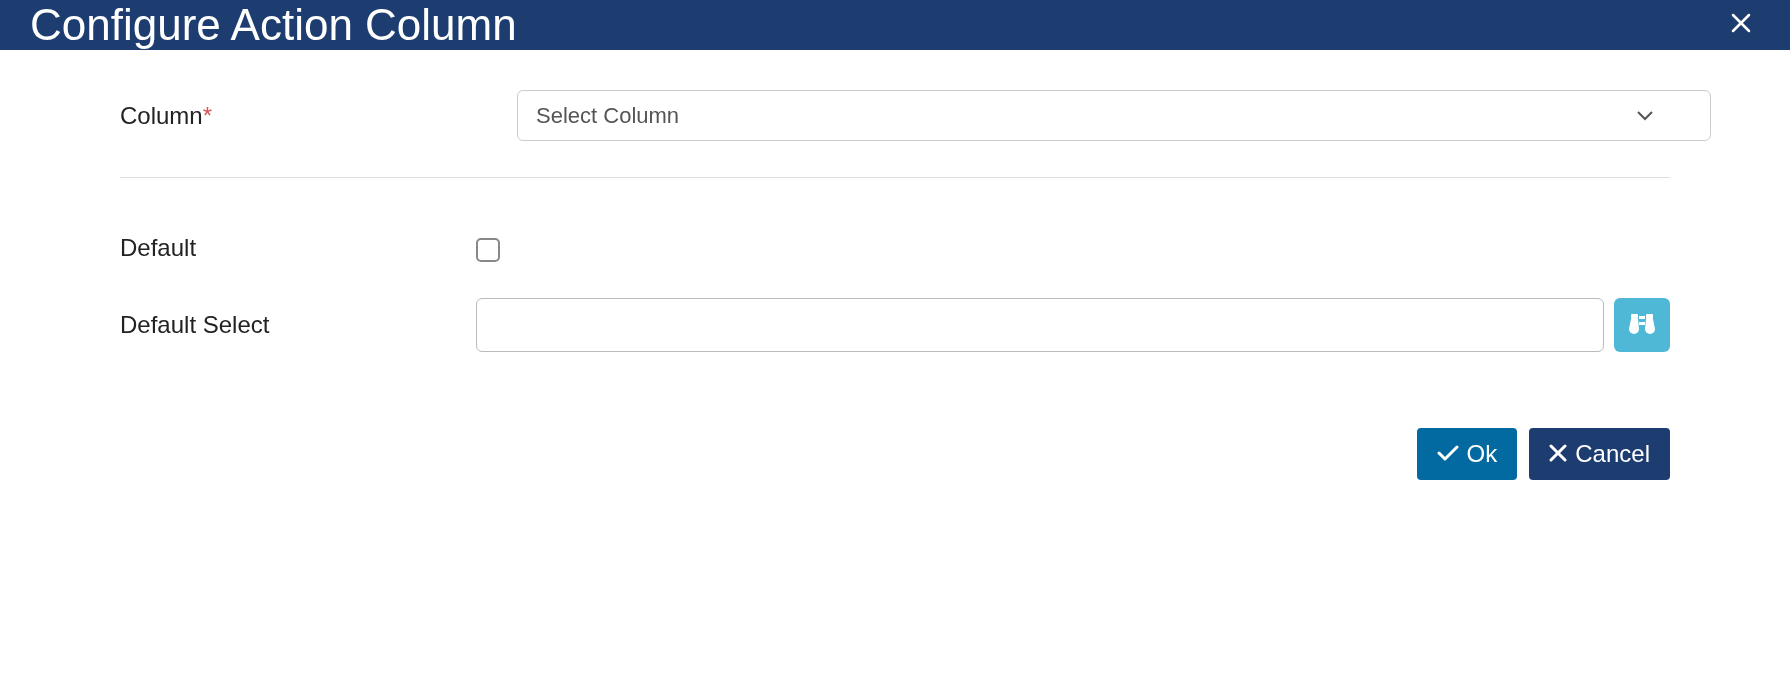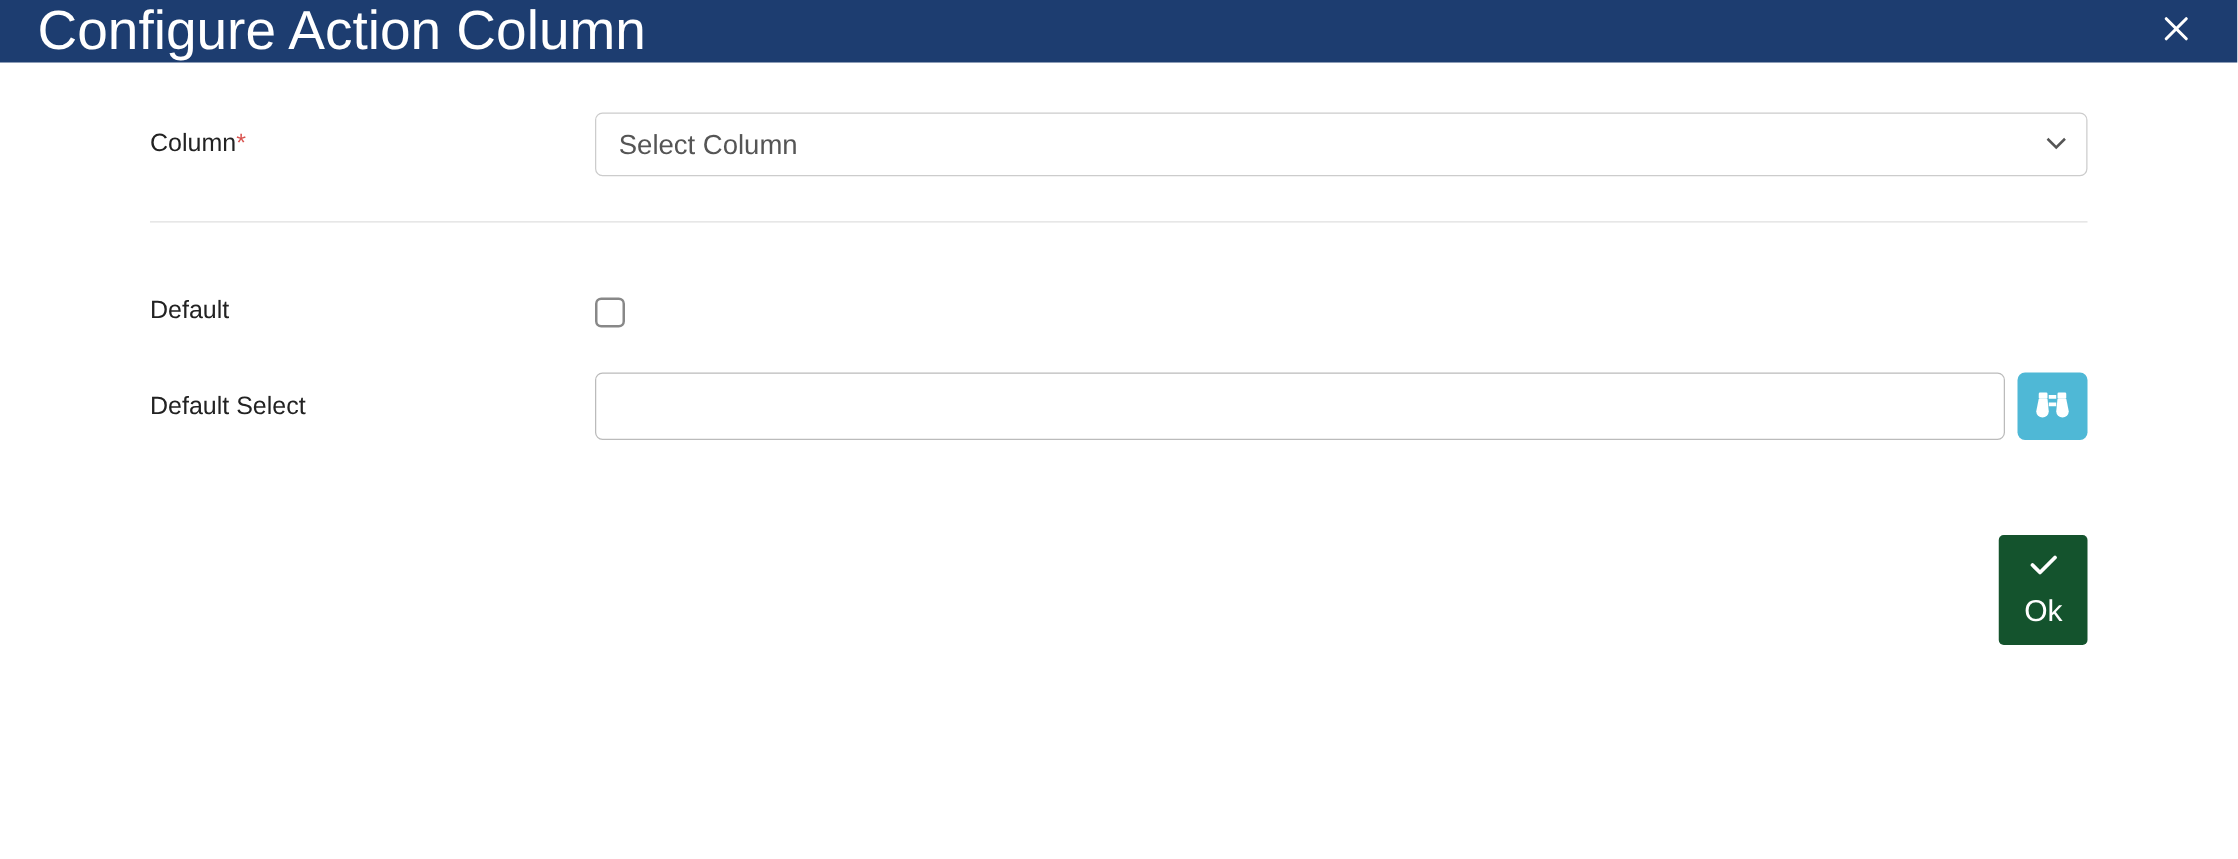--- a/index.html
+++ b/index.html
@@ -36,21 +36,21 @@
     .modal-body {
       padding: 40px 120px 20px 120px;
     }
     .form-row {
       display: flex;
       align-items: center;
       margin-bottom: 36px;
     }
     .form-label {
       width: 356px;
-      font-size: 20px;
+      font-size: 24px;
       color: #222;
       flex-shrink: 0;
     }
     .required-asterisk {
       color: #d9534f;
     }
     .form-control-wrap {
       flex: 1;
       display: flex;
       align-items: center;
@@ -63,20 +63,21 @@
     .form-select {
       width: 100%;
       padding: 12px 40px 12px 18px;
       font-size: 22px;
       color: #555;
       border: 1px solid #ccc;
       border-radius: 6px;
       background: #fff;
       appearance: none;
       cursor: pointer;
+      margin-left: 41px;
     }
     .select-chevron {
       position: absolute;
       right: 16px;
       top: 50%;
       transform: translateY(-50%);
       pointer-events: none;
     }
     .form-checkbox {
       width: 24px;
@@ -124,22 +125,21 @@
       align-items: center;
       gap: 8px;
       padding: 12px 20px;
       font-size: 24px;
       border: none;
       border-radius: 4px;
       cursor: pointer;
       color: #fff;
     }
     .btn-primary {
-      background: #14532d;
-      flex-direction: column;
+      background: #0369a1;
     }
     .btn-secondary {
       background: #1d3d70;
     }
     .row-user-input .form-control-wrap,
     .row-required .form-control-wrap {
       padding-top: 4px;
     }
   </style>
 </head>
@@ -210,13 +210,22 @@
 
 <div class="modal-footer">
   <button class="btn btn-primary">
     <span>
       <svg width="22" height="18" viewBox="0 0 22 18" fill="none" stroke="#fff" stroke-width="3" stroke-linecap="round" stroke-linejoin="round">
         <polyline points="2,9 8,15 20,3"></polyline>
       </svg>
     </span>
     <span>Ok</span>
   </button>
+  <button class="btn btn-secondary">
+    <span>
+      <svg width="18" height="18" viewBox="0 0 18 18" stroke="#fff" stroke-width="3" fill="none" stroke-linecap="round">
+        <line x1="2" y1="2" x2="16" y2="16"></line>
+        <line x1="16" y1="2" x2="2" y2="16"></line>
+      </svg>
+    </span>
+    <span>Cancel</span>
+  </button>
 </div>
 
 </body></html>

